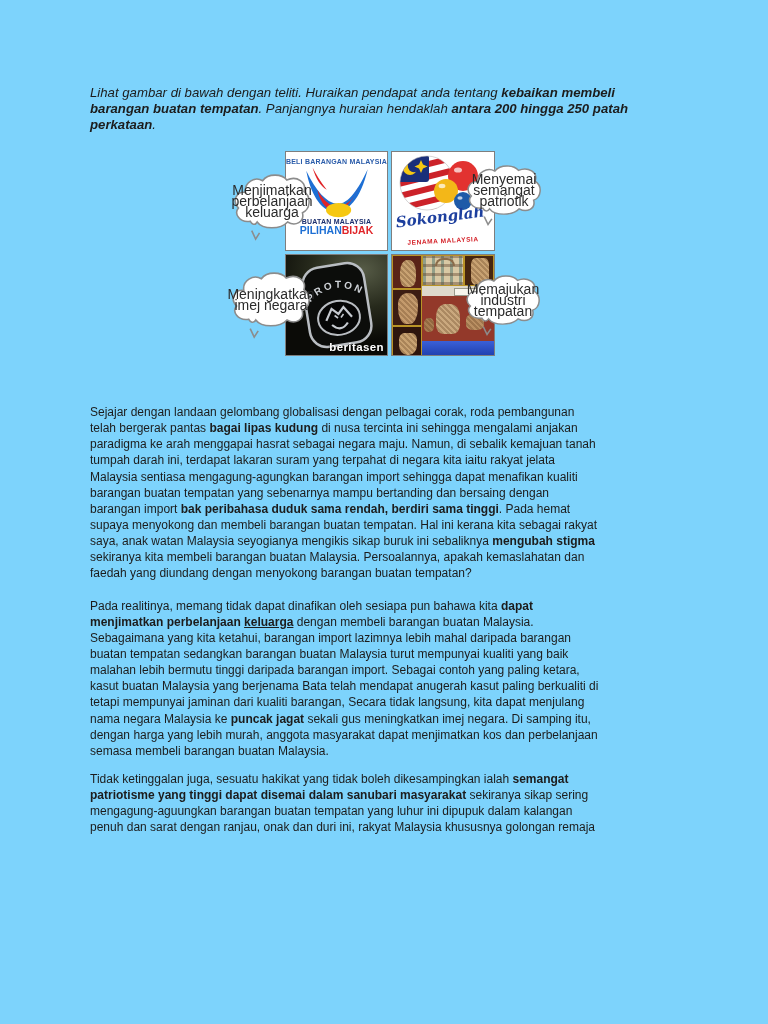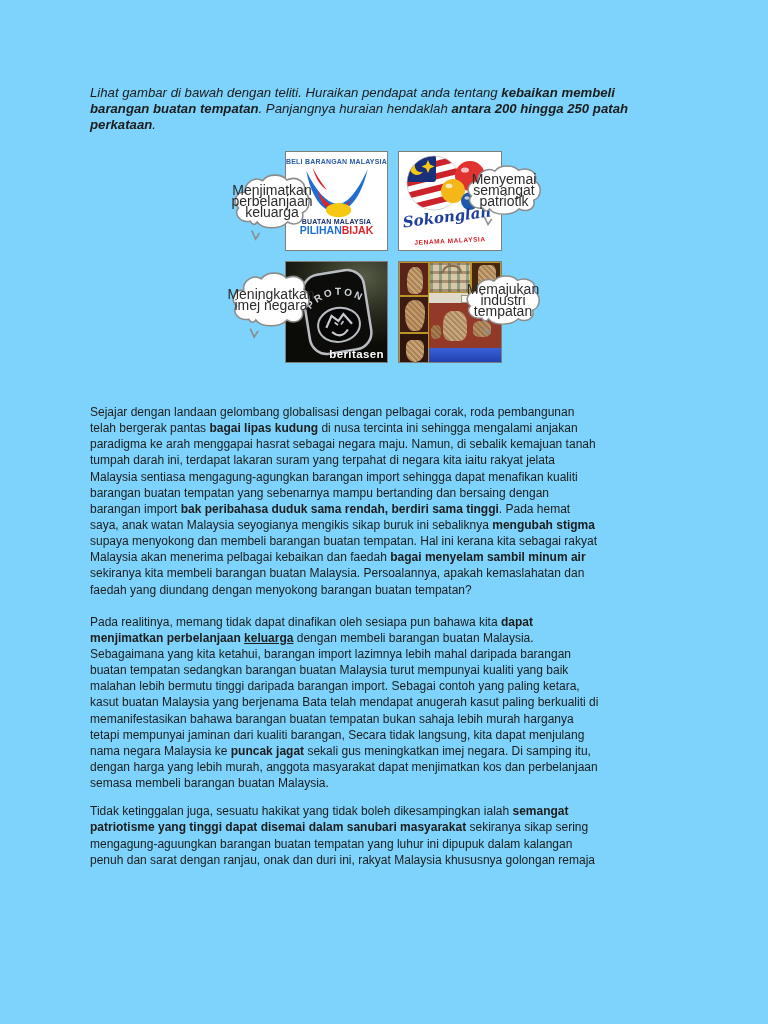--- a/index.html
+++ b/index.html
@@ -9,21 +9,21 @@
   
   .prompt{position:absolute;left:90px;top:85px;width:610px;
           font-style:italic;font-size:13.2px;line-height:16px;color:#1c1c1c;}
   .line{white-space:nowrap;}
   .b{font-weight:700;}
   .u{text-decoration:underline;}
 
   
   .figure{position:absolute;left:0;top:0;width:768px;height:0;}
   .collage{position:absolute;left:285px;top:151px;width:209px;height:204px;
-           display:grid;grid-template-columns:103px 104px;grid-template-rows:100px 102px;gap:10px;}
+           display:grid;grid-template-columns:103px 104px;grid-template-rows:100px 102px;gap:3px;}
   .cell{border:1px solid #7e7e7e;box-sizing:border-box;position:relative;overflow:hidden;background:#fff;}
 
   
   .beli-header{margin-top:6px;text-align:center;font-weight:700;font-size:7px;letter-spacing:.2px;color:#2a5caa;}
   .swoosh{display:block;margin:1px auto 0;}
   .buatan{text-align:center;font-weight:700;font-size:7px;color:#1b2f6e;letter-spacing:.2px;}
   .pilihan-line{text-align:center;font-weight:700;font-size:10.5px;letter-spacing:0;margin-top:-1px;}
   .pilihan{color:#1d6fd4;}
   .bijak{color:#e02428;}
 
@@ -218,34 +218,32 @@
 
   <div class="essay">
     <div class="para">
         <div class="line"><span>Sejajar dengan landaan gelombang globalisasi dengan pelbagai corak, roda pembangunan</span></div>
         <div class="line"><span>telah bergerak pantas </span><span class="b">bagai lipas kudung</span><span> di nusa tercinta ini sehingga mengalami anjakan</span></div>
         <div class="line"><span>paradigma ke arah menggapai hasrat sebagai negara maju. Namun, di sebalik kemajuan tanah</span></div>
         <div class="line"><span>tumpah darah ini, terdapat lakaran suram yang terpahat di negara kita iaitu rakyat jelata</span></div>
         <div class="line"><span>Malaysia sentiasa mengagung-agungkan barangan import sehingga dapat menafikan kualiti</span></div>
         <div class="line"><span>barangan buatan tempatan yang sebenarnya mampu bertanding dan bersaing dengan</span></div>
         <div class="line"><span>barangan import </span><span class="b">bak peribahasa duduk sama rendah, berdiri sama tinggi</span><span>. Pada hemat</span></div>
+        <div class="line"><span>supaya menyokong dan membeli barangan buatan tempatan. Hal ini kerana kita sebagai rakyat</span></div>
         <div class="line"><span>saya, anak watan Malaysia seyogianya mengikis sikap buruk ini sebaliknya </span><span class="b">mengubah stigma</span></div>
-        <div class="line"><span>supaya menyokong dan membeli barangan buatan tempatan. Hal ini kerana kita sebagai rakyat</span></div>
-        <div class="line"><span>Malaysia akan menerima pelbagai kebaikan dan faedah </span><span class="b">bagai menyelam sambil minum air</span></div>
         <div class="line"><span>sekiranya kita membeli barangan buatan Malaysia. Persoalannya, apakah kemaslahatan dan</span></div>
         <div class="line"><span>faedah yang diundang dengan menyokong barangan buatan tempatan?</span></div>
       </div>
     <div class="para gap12">
         <div class="line"><span>Pada realitinya, memang tidak dapat dinafikan oleh sesiapa pun bahawa kita </span><span class="b">dapat</span></div>
         <div class="line"><span class="b">menjimatkan perbelanjaan </span><span class="b u">keluarga</span><span> dengan membeli barangan buatan Malaysia.</span></div>
         <div class="line"><span>Sebagaimana yang kita ketahui, barangan import lazimnya lebih mahal daripada barangan</span></div>
         <div class="line"><span>buatan tempatan sedangkan barangan buatan Malaysia turut mempunyai kualiti yang baik</span></div>
         <div class="line"><span>malahan lebih bermutu tinggi daripada barangan import. Sebagai contoh yang paling ketara,</span></div>
         <div class="line"><span>kasut buatan Malaysia yang berjenama Bata telah mendapat anugerah kasut paling berkualiti di</span></div>
-        <div class="line"><span>memanifestasikan bahawa barangan buatan tempatan bukan sahaja lebih murah harganya</span></div>
         <div class="line"><span>tetapi mempunyai jaminan dari kualiti barangan, Secara tidak langsung, kita dapat menjulang</span></div>
         <div class="line"><span>nama negara Malaysia ke </span><span class="b">puncak jagat</span><span> sekali gus meningkatkan imej negara. Di samping itu,</span></div>
         <div class="line"><span>dengan harga yang lebih murah, anggota masyarakat dapat menjimatkan kos dan perbelanjaan</span></div>
         <div class="line"><span>semasa membeli barangan buatan Malaysia.</span></div>
       </div>
     <div class="para">
         <div class="line"><span>Tidak ketinggalan juga, sesuatu hakikat yang tidak boleh dikesampingkan ialah </span><span class="b">semangat</span></div>
         <div class="line"><span class="b">patriotisme yang tinggi dapat disemai dalam sanubari masyarakat</span><span> sekiranya sikap sering</span></div>
         <div class="line"><span>mengagung-aguungkan barangan buatan tempatan yang luhur ini dipupuk dalam kalangan</span></div>
         <div class="line"><span>penuh dan sarat dengan ranjau, onak dan duri ini, rakyat Malaysia khususnya golongan remaja</span></div>

